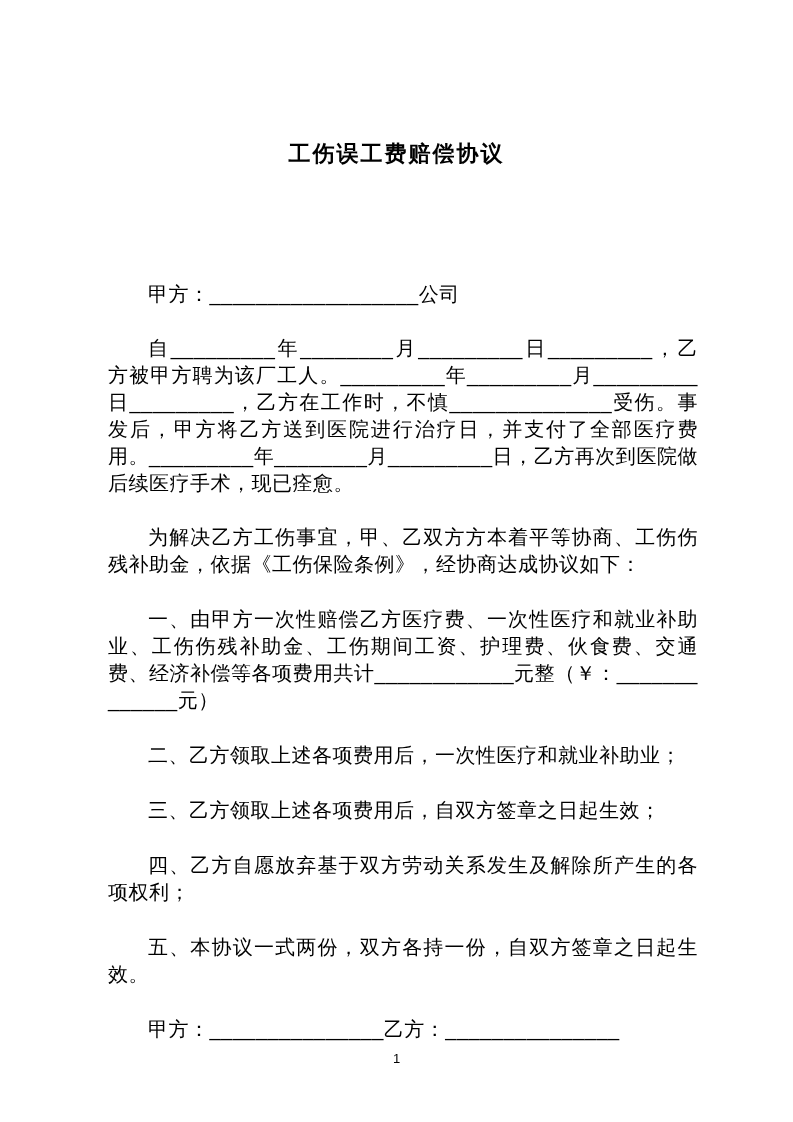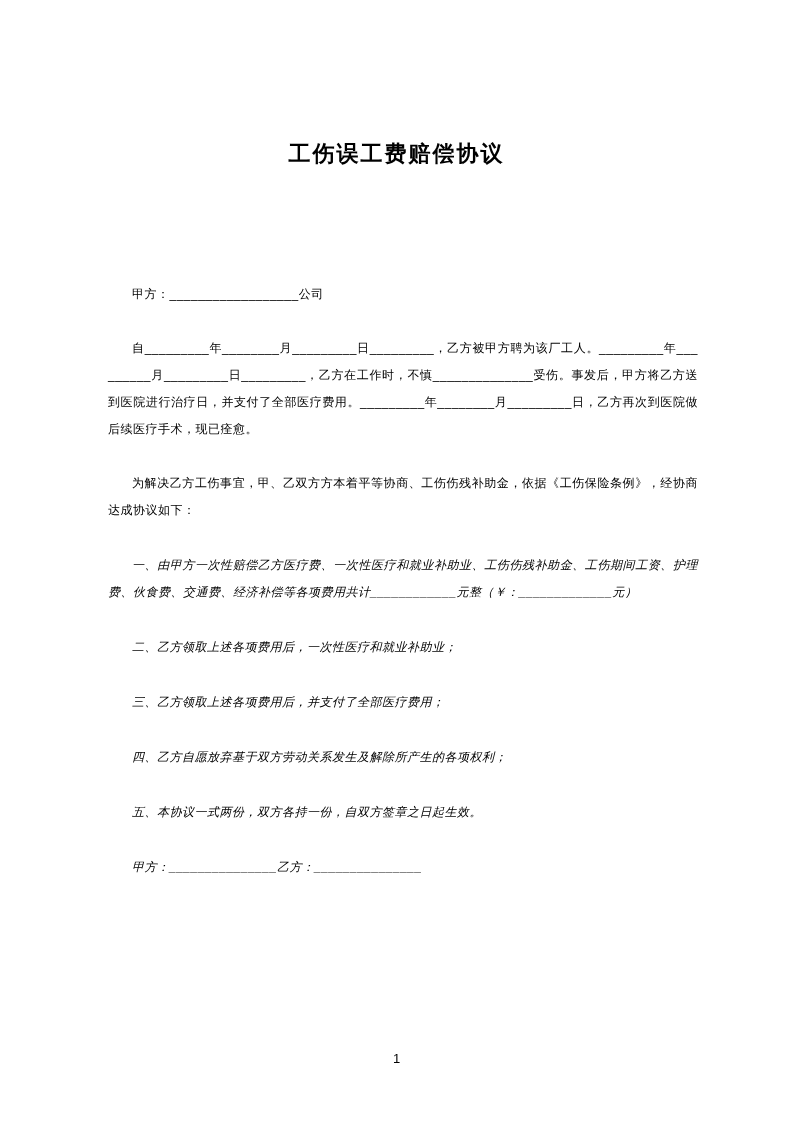--- a/index.html
+++ b/index.html
@@ -21,36 +21,35 @@
     margin: 0;
     padding-top: 139px;
     text-align: center;
     font-size: 22px;
     font-weight: bold;
     letter-spacing: 2px;
     line-height: 30px;
   }
   .doc-body {
     padding: 0 95px 0 108px;
-    font-size: 12px;
+    font-size: 20px;
     line-height: 27px;
     text-align: justify;
   }
   .doc-body p {
     margin: 27px 0 0 0;
     text-indent: 2em;
     word-break: break-all;
     letter-spacing: 0.5px;
   }
   .doc-body p.first-para {
     margin-top: 112px;
   }
   .doc-body p.clause {
     margin-top: 28px;
-    font-style: italic;
   }
   .page-number {
     position: absolute;
     left: 0;
     right: 0;
     top: 1051px;
     text-align: center;
     font-size: 13px;
     line-height: 16px;
     color: #000000;
@@ -69,21 +68,21 @@
 
 
     <p>自_________年________月_________日_________，乙方被甲方聘为该厂工人。_________年_________月_________日_________，乙方在工作时，不慎______________受伤。事发后，甲方将乙方送到医院进行治疗日，并支付了全部医疗费用。_________年________月_________日，乙方再次到医院做后续医疗手术，现已痊愈。</p>
 
     <p>为解决乙方工伤事宜，甲、乙双方方本着平等协商、工伤伤残补助金，依据《工伤保险条例》，经协商达成协议如下：</p>
 
     <p class="clause">一、由甲方一次性赔偿乙方医疗费、一次性医疗和就业补助业、工伤伤残补助金、工伤期间工资、护理费、伙食费、交通费、经济补偿等各项费用共计____________元整（￥：_____________元）</p>
 
     <p class="clause">二、乙方领取上述各项费用后，一次性医疗和就业补助业；</p>
 
-    <p class="clause">三、乙方领取上述各项费用后，并支付了全部医疗费用；</p>
+    <p class="clause">三、乙方领取上述各项费用后，自双方签章之日起生效；</p>
 
     <p class="clause">四、乙方自愿放弃基于双方劳动关系发生及解除所产生的各项权利；</p>
 
     <p class="clause">五、本协议一式两份，双方各持一份，自双方签章之日起生效。</p>
 
     <p class="clause">甲方：_______________乙方：_______________</p>
 
   </div>
 
   <div class="page-number">1</div>

